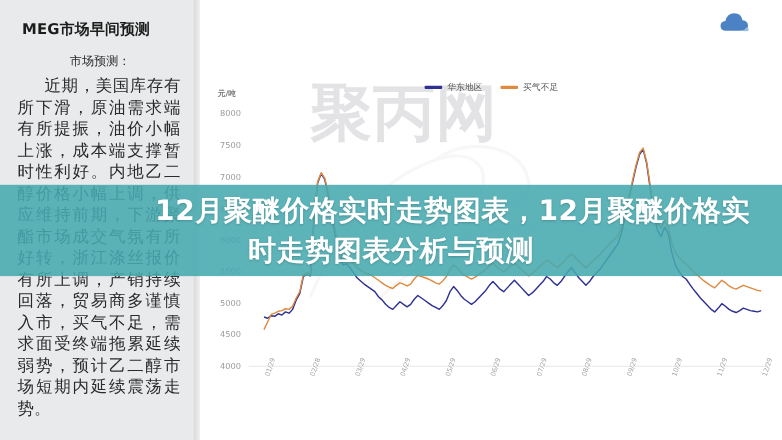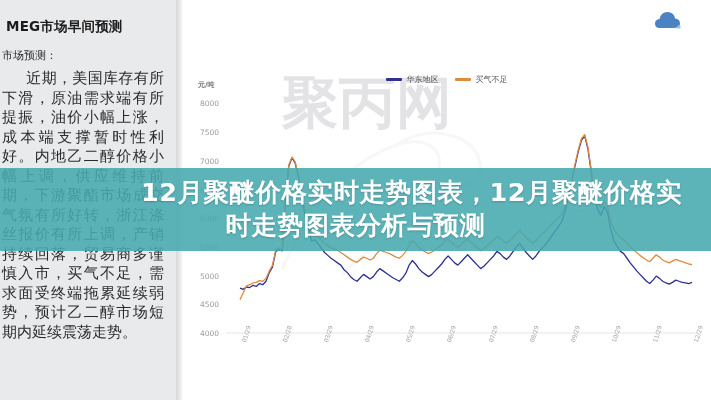--- a/index.html
+++ b/index.html
@@ -8,31 +8,32 @@
     font-family:"Liberation Sans","DejaVu Sans",sans-serif;
     background:#ffffff;
   }
   #stage{position:relative;width:711px;height:400px;overflow:hidden;background:#fbfbfc;}
 
   
   #left-panel{
     position:absolute;left:0;top:0;width:176px;height:400px;
     background:#e9eaec;
     box-sizing:border-box;
-    padding:14px 10px 0 0;
+    padding:14px 10px 0 14px;
   }
   #left-panel-inner{position:relative;width:100%;height:100%;}
   .panel-title{
     font-size:13.5px;font-weight:bold;color:#1c1c1c;
     letter-spacing:.2px;margin:4px 0 12px 6px;
     font-family:"DejaVu Sans",sans-serif;
   }
   .panel-sub{
     font-size:11px;color:#2b2b2b;margin:0 0 6px 2px;
     font-family:"DejaVu Sans",sans-serif;
+    text-align:center;
   }
   .panel-body{
     font-size:15px;line-height:19.5px;color:#2b2b2b;
     text-align:justify;margin:0 2px;
     font-family:"DejaVu Sans",sans-serif;
   }
   .panel-body .indent{display:inline-block;width:1.6em;}
 
   
   #panel-edge{
@@ -96,21 +97,21 @@
   }
   #overlay-text{
     position:absolute;left:0;top:170px;width:711px;height:80px;
     display:flex;flex-direction:column;justify-content:center;align-items:center;
     color:#ffffff;font-weight:bold;font-size:25.5px;line-height:36px;
     letter-spacing:.5px;text-align:center;
     font-family:"DejaVu Sans",sans-serif;
     text-shadow:0 1px 2px rgba(0,0,0,.18);
   }
   #overlay-line1{padding-left:112px;box-sizing:border-box;width:711px;}
-  #overlay-line2{box-sizing:border-box;width:711px;font-family:Liberation Mono, monospace;}
+  #overlay-line2{box-sizing:border-box;width:711px;}
 </style>
 </head>
 <body>
 
 <div id="stage">
 
   <div id="left-panel">
     <div id="left-panel-inner">
       <div class="panel-title">MEG市场早间预测</div>
       <div class="panel-sub">市场预测：</div>

